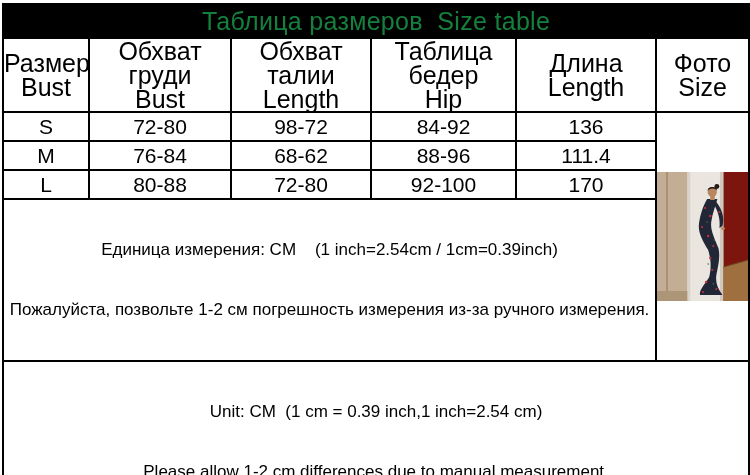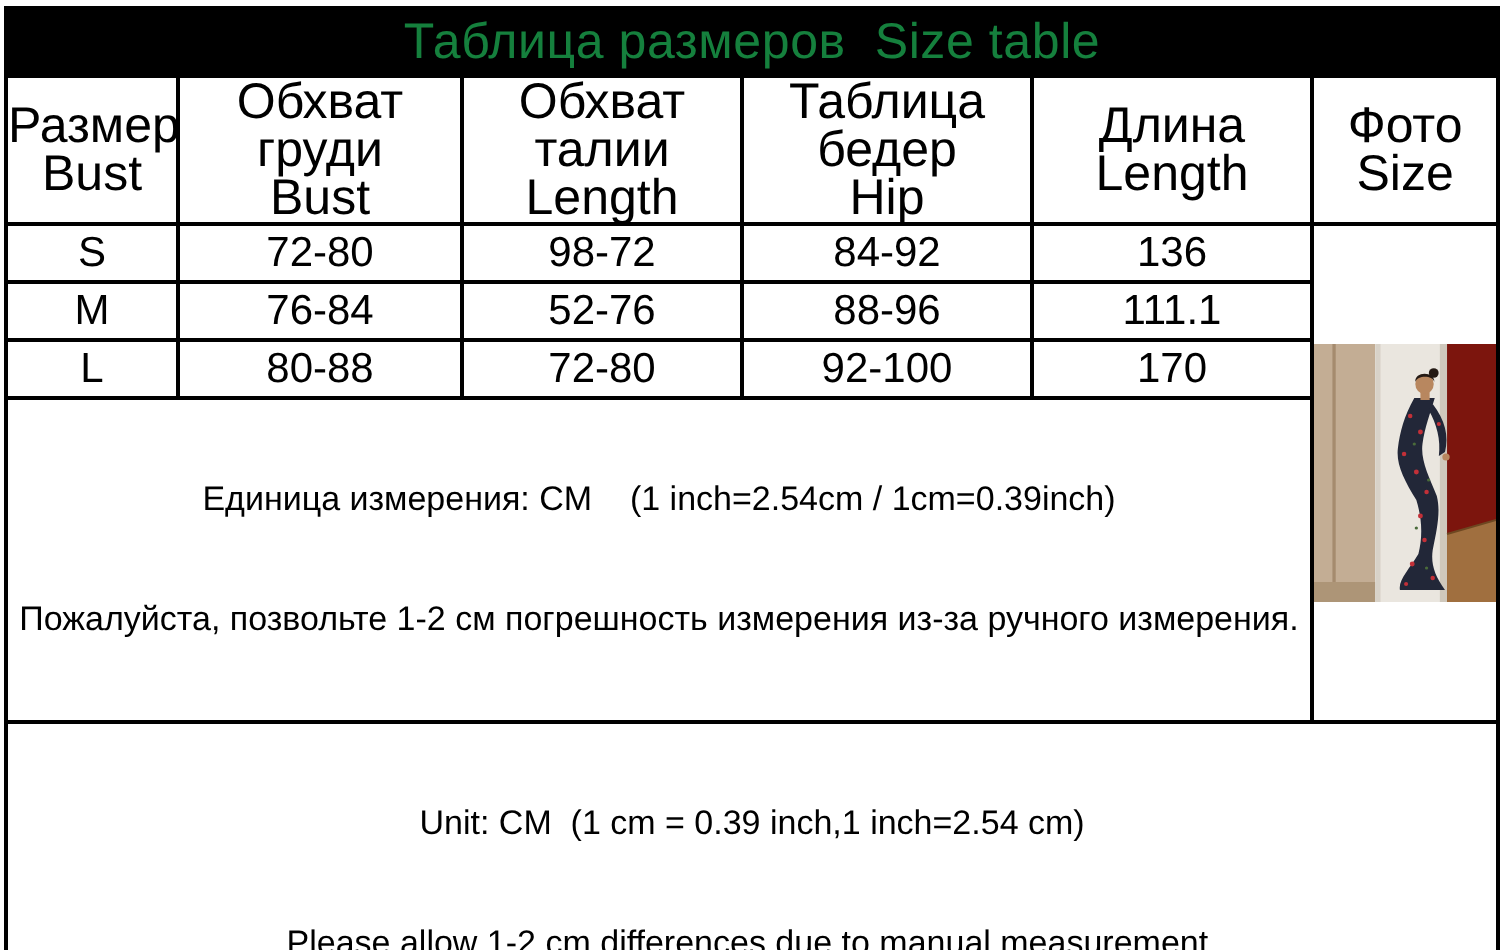--- a/index.html
+++ b/index.html
@@ -105,23 +105,23 @@
               <circle cx="50" cy="92" r=".8"></circle>
                   <circle cx="55" cy="112" r=".8"></circle>
             </g>
           </svg>
         </div>
       </td>
     </tr>
     <tr class="data-row">
       <td>M</td>
       <td>76-84</td>
-      <td>52-76</td>
+      <td>68-62</td>
       <td>88-96</td>
-      <td>111.1</td>
+      <td>111.4</td>
     </tr>
     <tr class="data-row">
       <td>L</td>
       <td>80-88</td>
       <td>72-80</td>
       <td>92-100</td>
       <td>170</td>
     </tr>
     <tr>
       <td class="notes" colspan="5">

